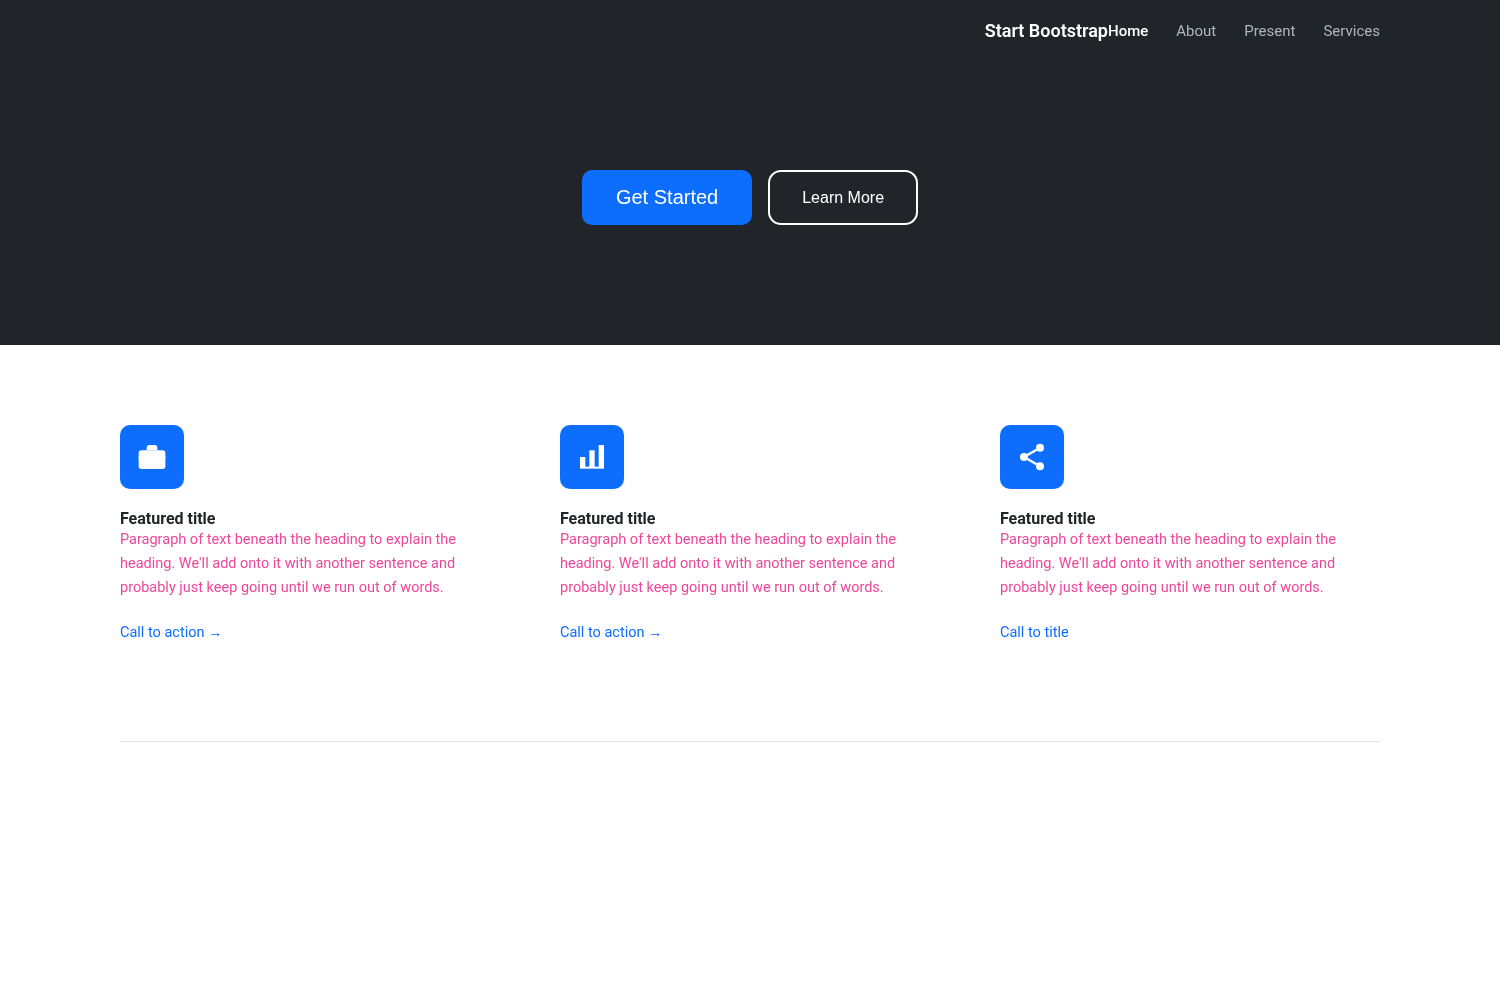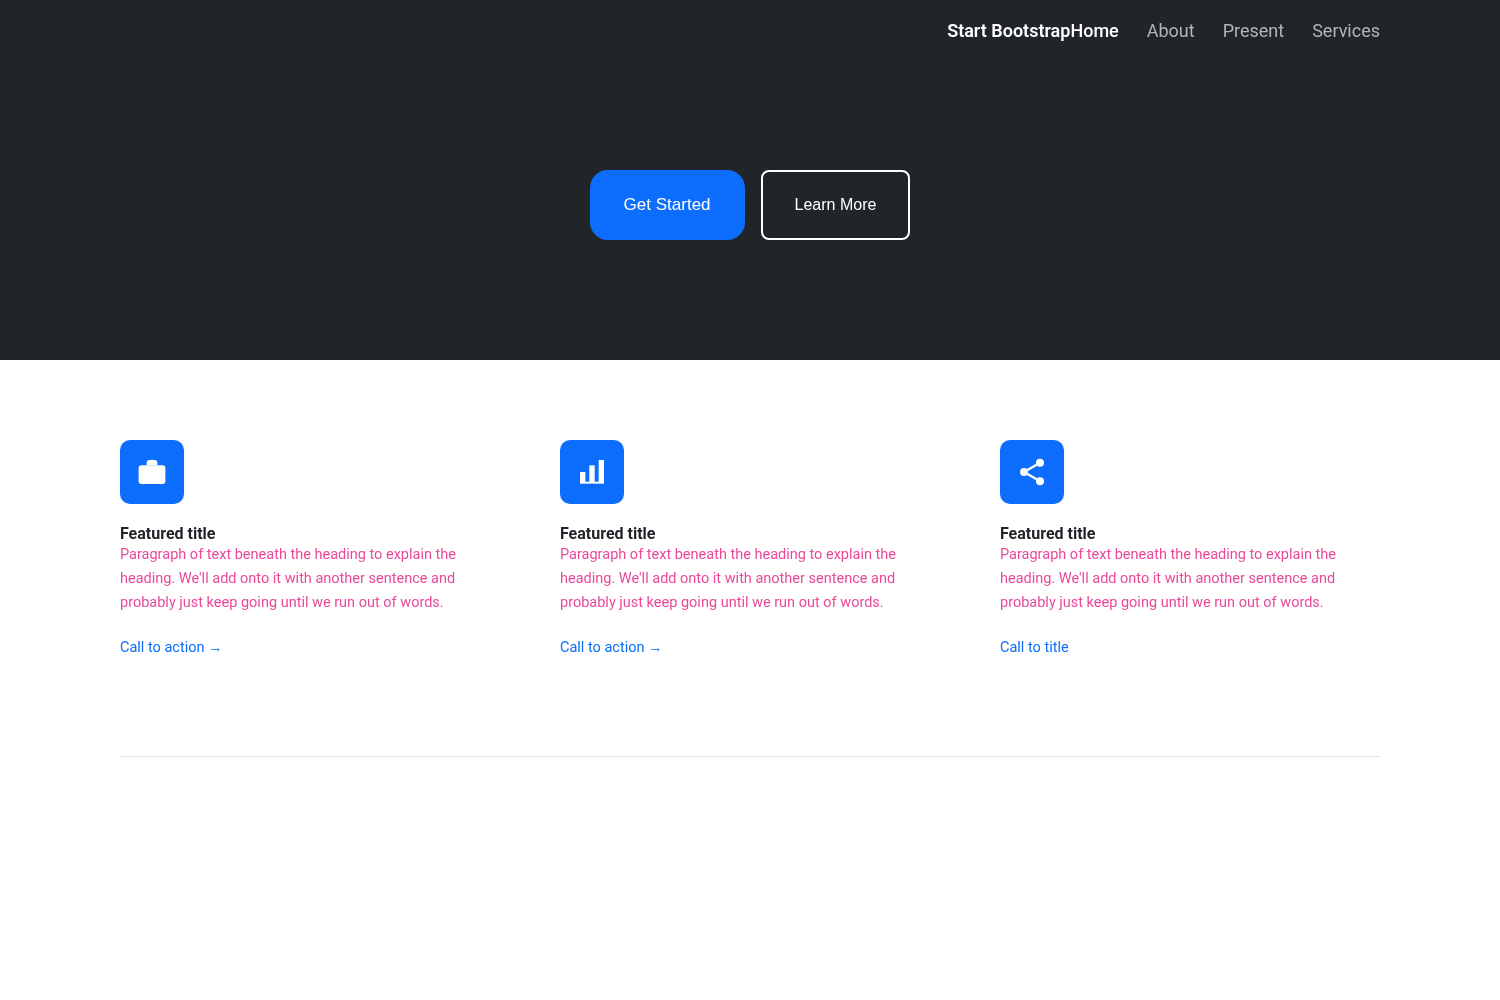--- a/index.html
+++ b/index.html
@@ -33,21 +33,21 @@
 
     .navbar-nav {
       display: flex;
       gap: 28px;
       list-style: none;
     }
 
     .navbar-nav a {
       color: #adb5bd;
       text-decoration: none;
-      font-size: 18px;
+      font-size: 15px;
     }
 
     .navbar-nav a.active {
       color: #fff;
       font-weight: 500;
     }
 
     
     .hero {
       background: #212529;
@@ -76,34 +76,34 @@
       display: flex;
       gap: 16px;
       justify-content: center;
     }
 
     .btn-primary {
       background: #0d6efd;
       color: #fff;
       border: 2px solid #0d6efd;
       padding: 14px 32px;
-      font-size: 17px;
+      font-size: 20px;
       font-weight: 500;
-      border-radius: 18px;
+      border-radius: 10px;
       cursor: pointer;
     }
 
     .btn-outline {
       background: transparent;
       color: #fff;
       border: 2px solid #fff;
-      padding: 24px 32px;
+      padding: 16px 32px;
       font-size: 16px;
       font-weight: 500;
-      border-radius: 8px;
+      border-radius: 13px;
       cursor: pointer;
     }
 
     
     .features {
       background: #fff;
       padding: 80px 120px 100px;
     }
 
     .features-grid {

